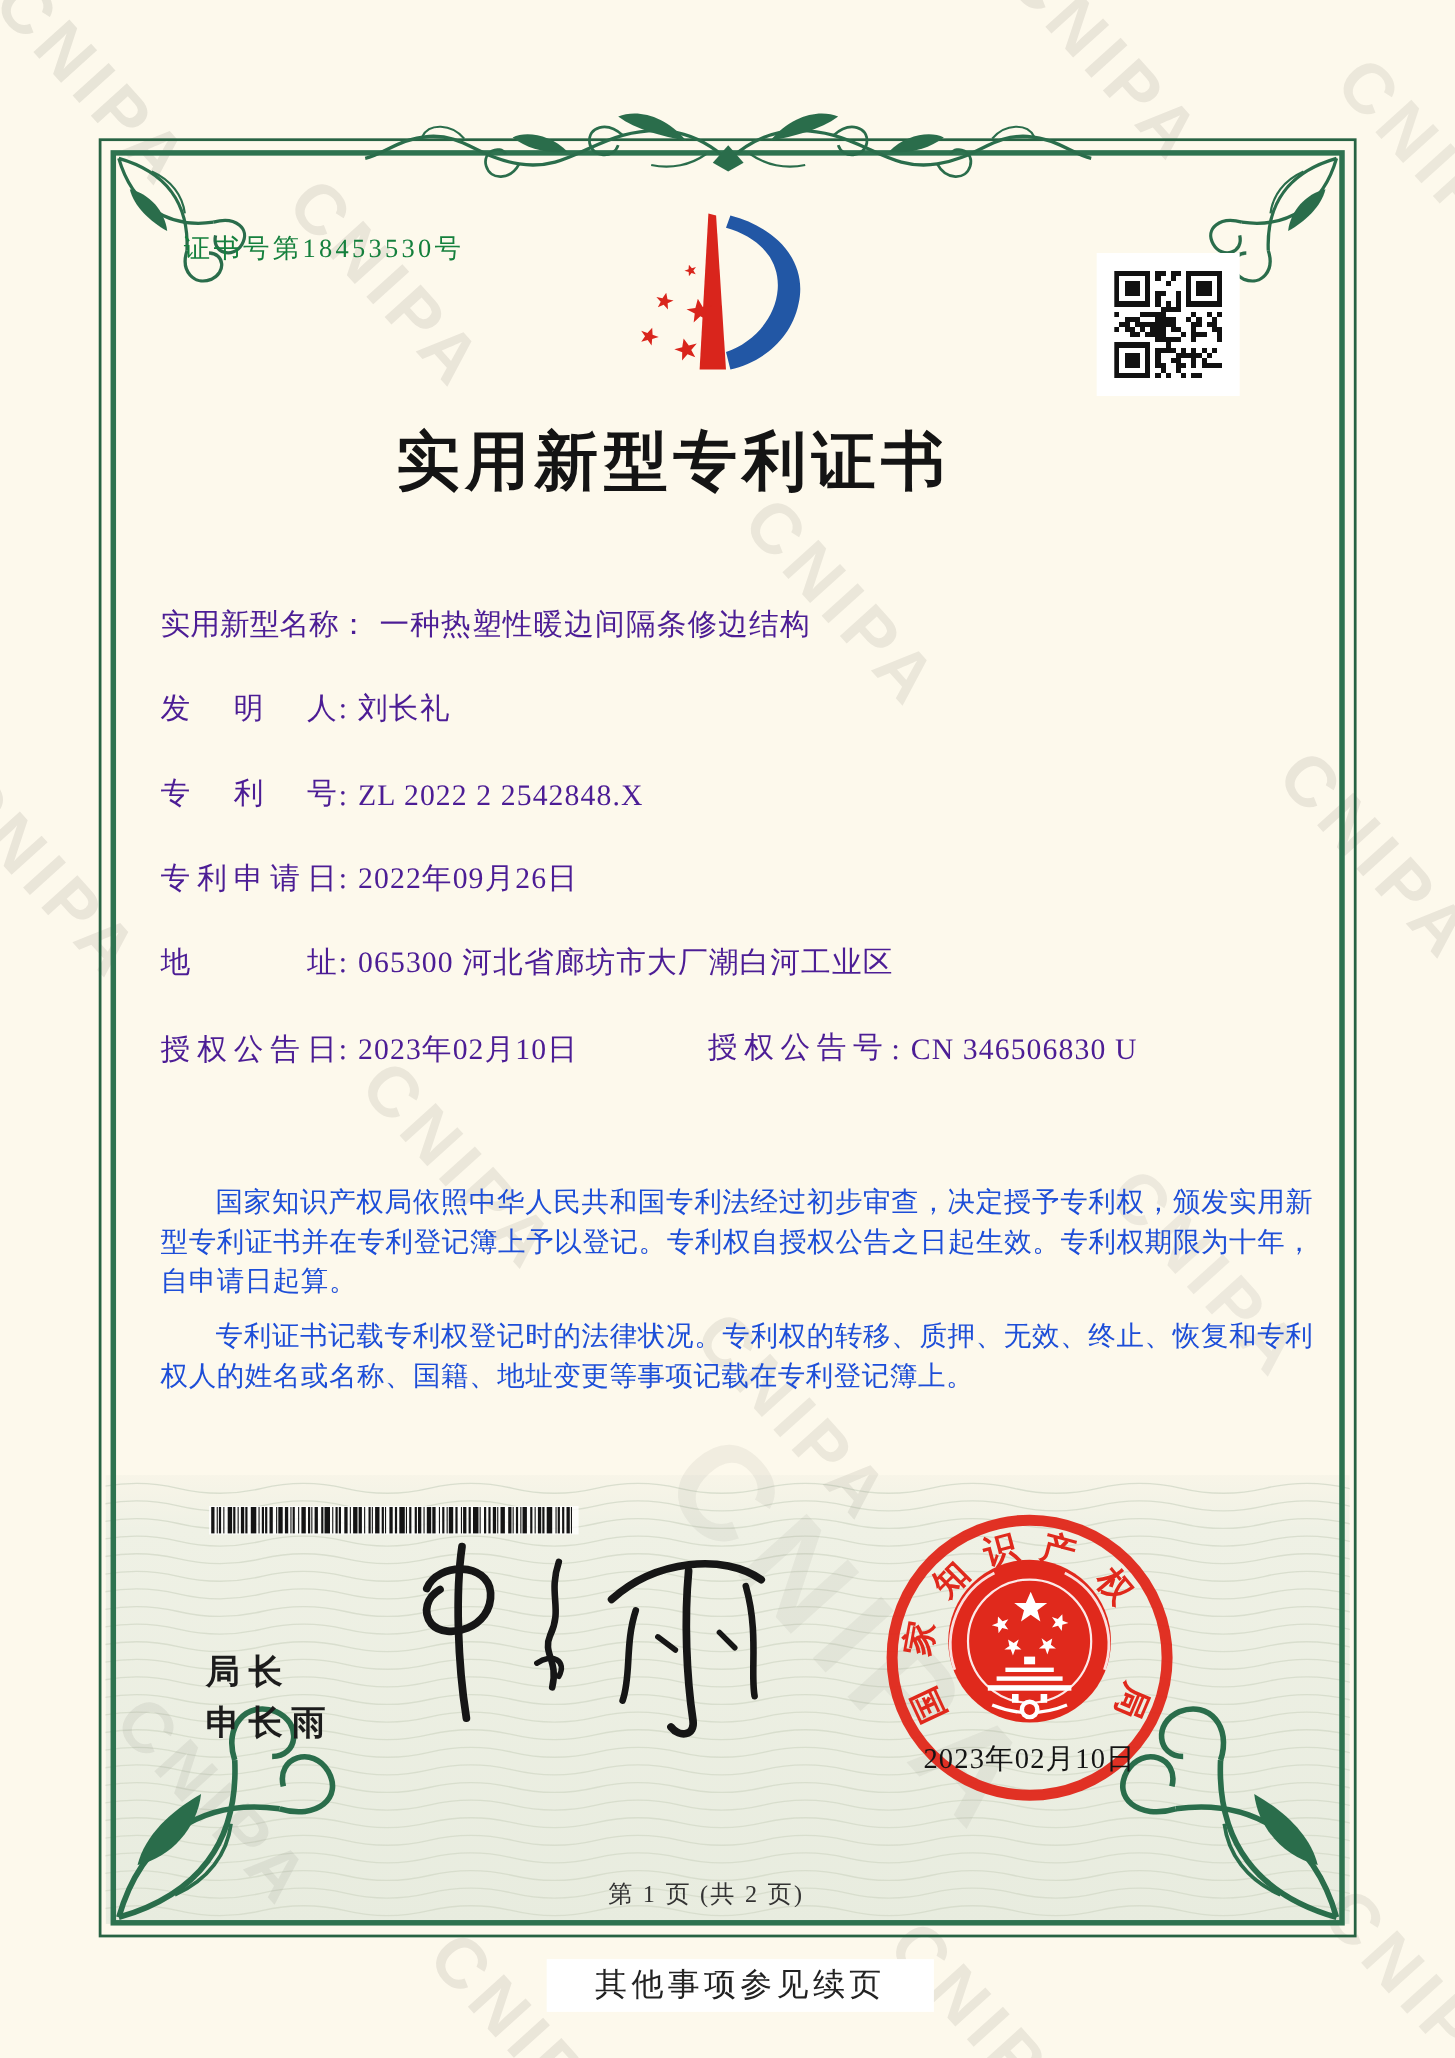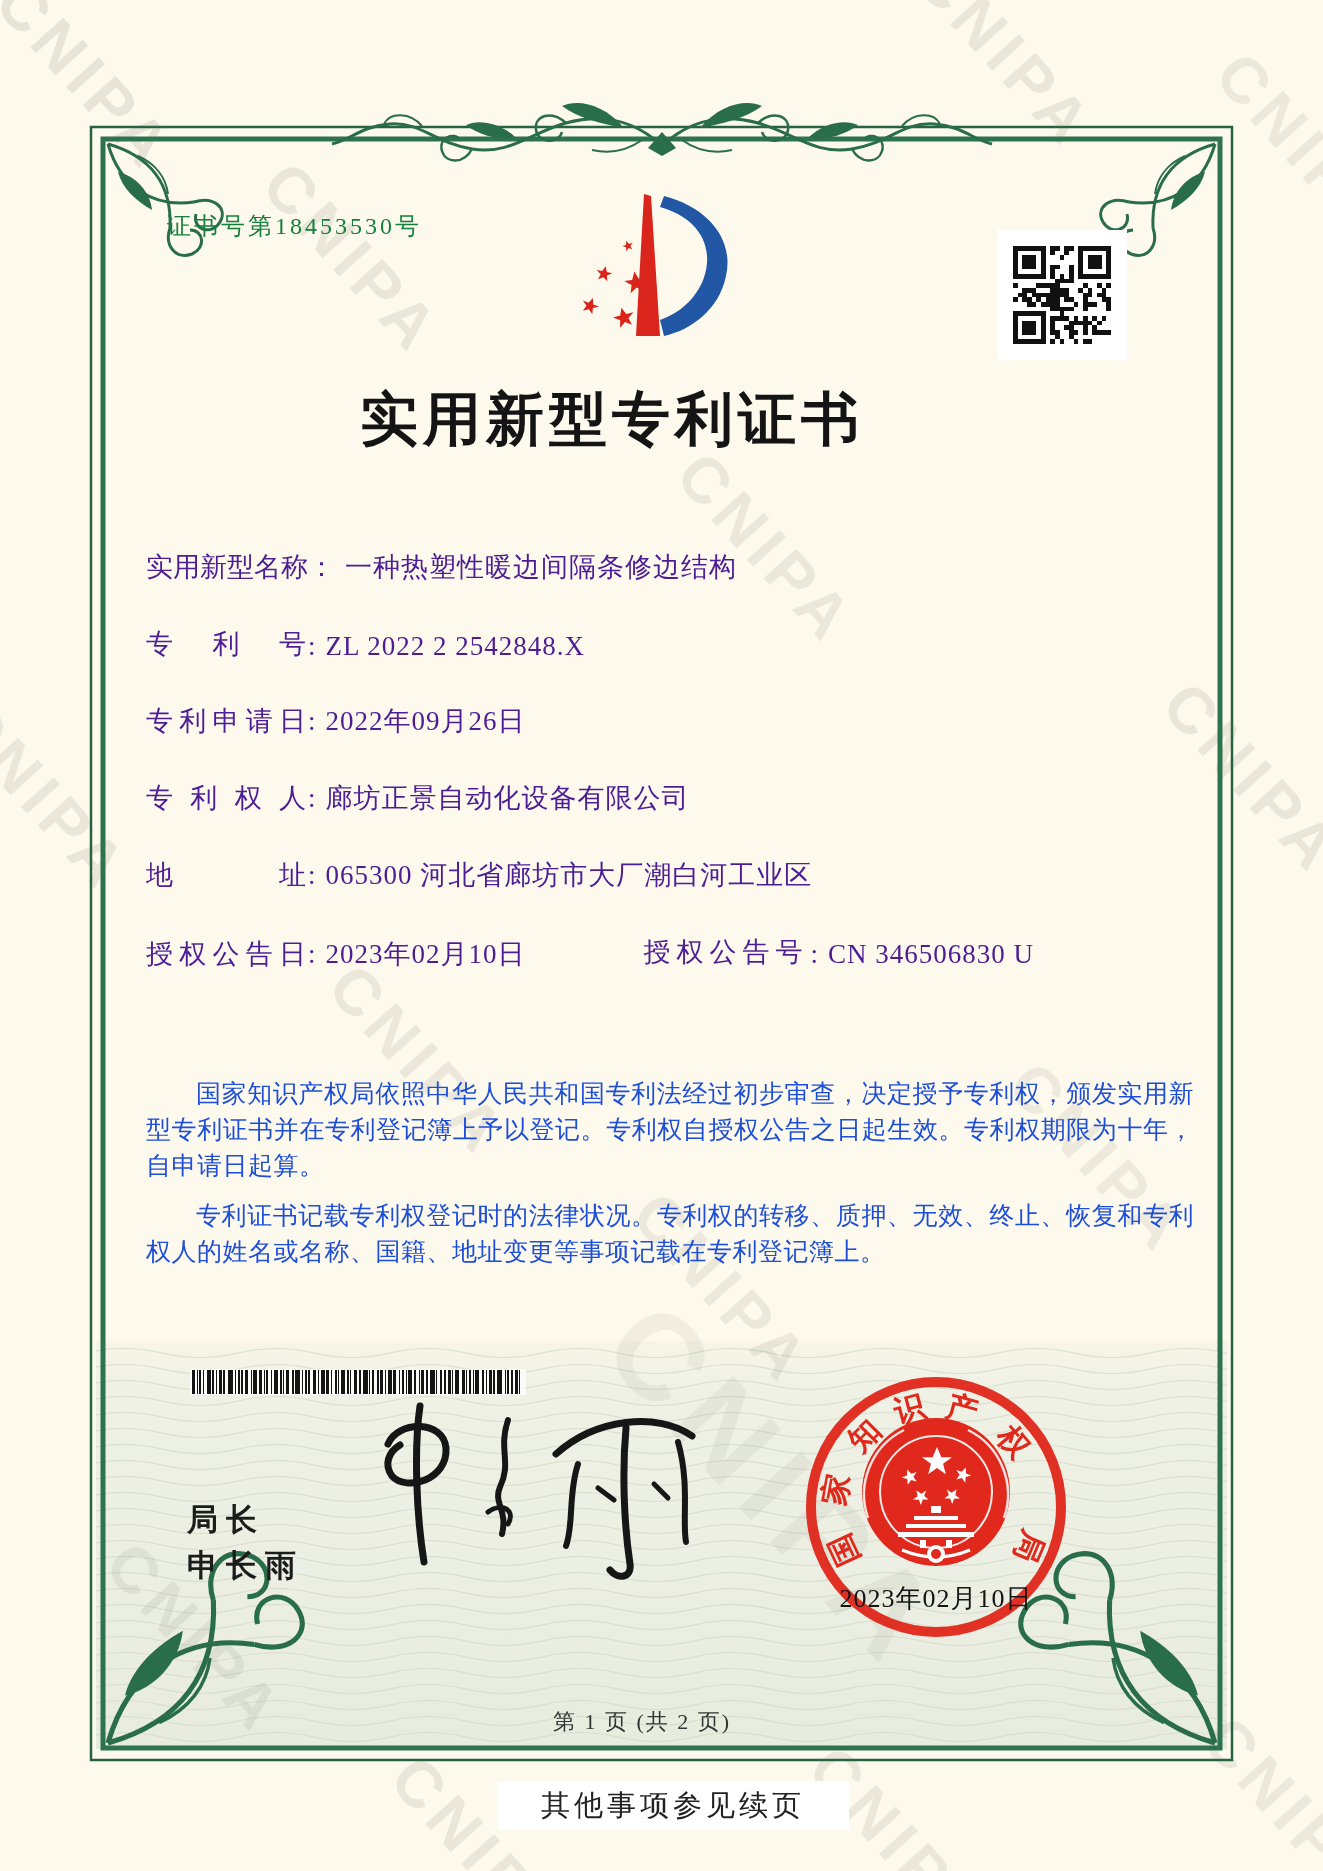--- a/index.html
+++ b/index.html
@@ -320,23 +320,23 @@
           <rect x="0" y="14" width="7" height="7" fill="#111"></rect>
           <rect x="1" y="15" width="5" height="5" fill="#fff"></rect>
           <rect x="2" y="16" width="3" height="3" fill="#111"></rect>
         </svg>
     </div>
 
     <div class="title">实用新型专利证书</div>
 
     <div class="fields" id="fields">
         <div class="frow"><span class="fgroup"><span class="flabel">实用新型名称</span><span class="fsep">：</span><span class="fval">一种热塑性暖边间隔条修边结构</span></span></div>
+        <div class="frow"><span class="fgroup"><span class="flabel">发明人</span><span class="fsep">:</span><span class="fval">刘长礼</span></span></div>
         <div class="frow"><span class="fgroup"><span class="flabel">专利号</span><span class="fsep">:</span><span class="fval">ZL 2022 2 2542848.X</span></span></div>
         <div class="frow"><span class="fgroup"><span class="flabel">专利申请日</span><span class="fsep">:</span><span class="fval">2022年09月26日</span></span></div>
-        <div class="frow"><span class="fgroup"><span class="flabel">专利权人</span><span class="fsep">:</span><span class="fval">廊坊正景自动化设备有限公司</span></span></div>
         <div class="frow"><span class="fgroup"><span class="flabel">地址</span><span class="fsep">:</span><span class="fval">065300 河北省廊坊市大厂潮白河工业区</span></span></div>
         <div class="frow"><span class="fgroup"><span class="flabel">授权公告日</span><span class="fsep">:</span><span class="fval">2023年02月10日</span></span><span class="fgroup second"><span class="flabel">授权公告号</span><span class="fsep">:</span><span class="fval">CN 346506830 U</span></span></div>
       </div>
 
     <div class="paras">
       <p>国家知识产权局依照中华人民共和国专利法经过初步审查，决定授予专利权，颁发实用新型专利证书并在专利登记簿上予以登记。专利权自授权公告之日起生效。专利权期限为十年，自申请日起算。</p>
       <p>专利证书记载专利权登记时的法律状况。专利权的转移、质押、无效、终止、恢复和专利权人的姓名或名称、国籍、地址变更等事项记载在专利登记簿上。</p>
     </div>
 
     <svg class="barcode" id="barcode-svg" width="336" height="26" viewBox="0 0 336 26">

